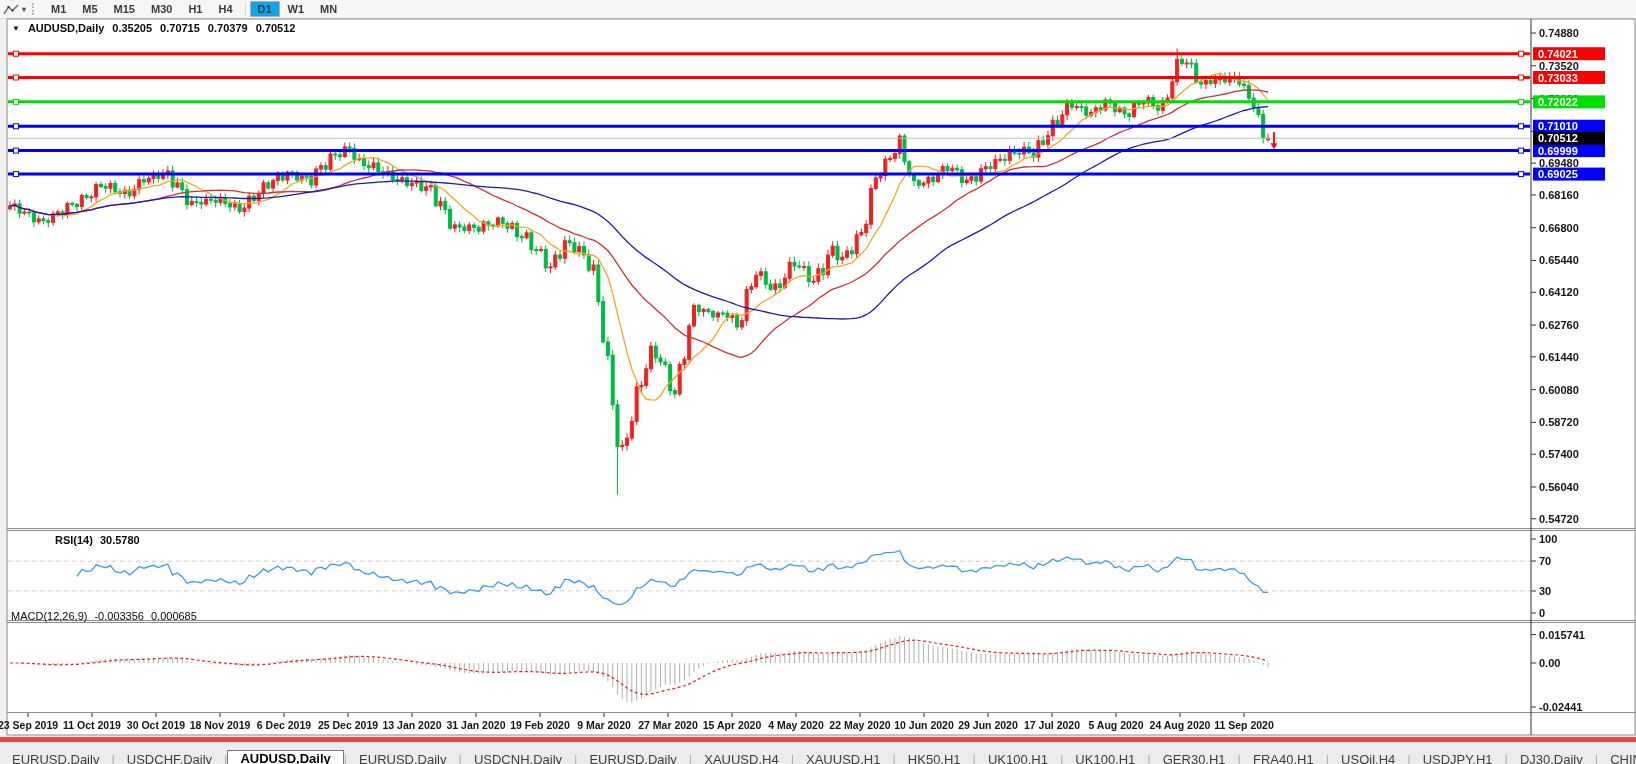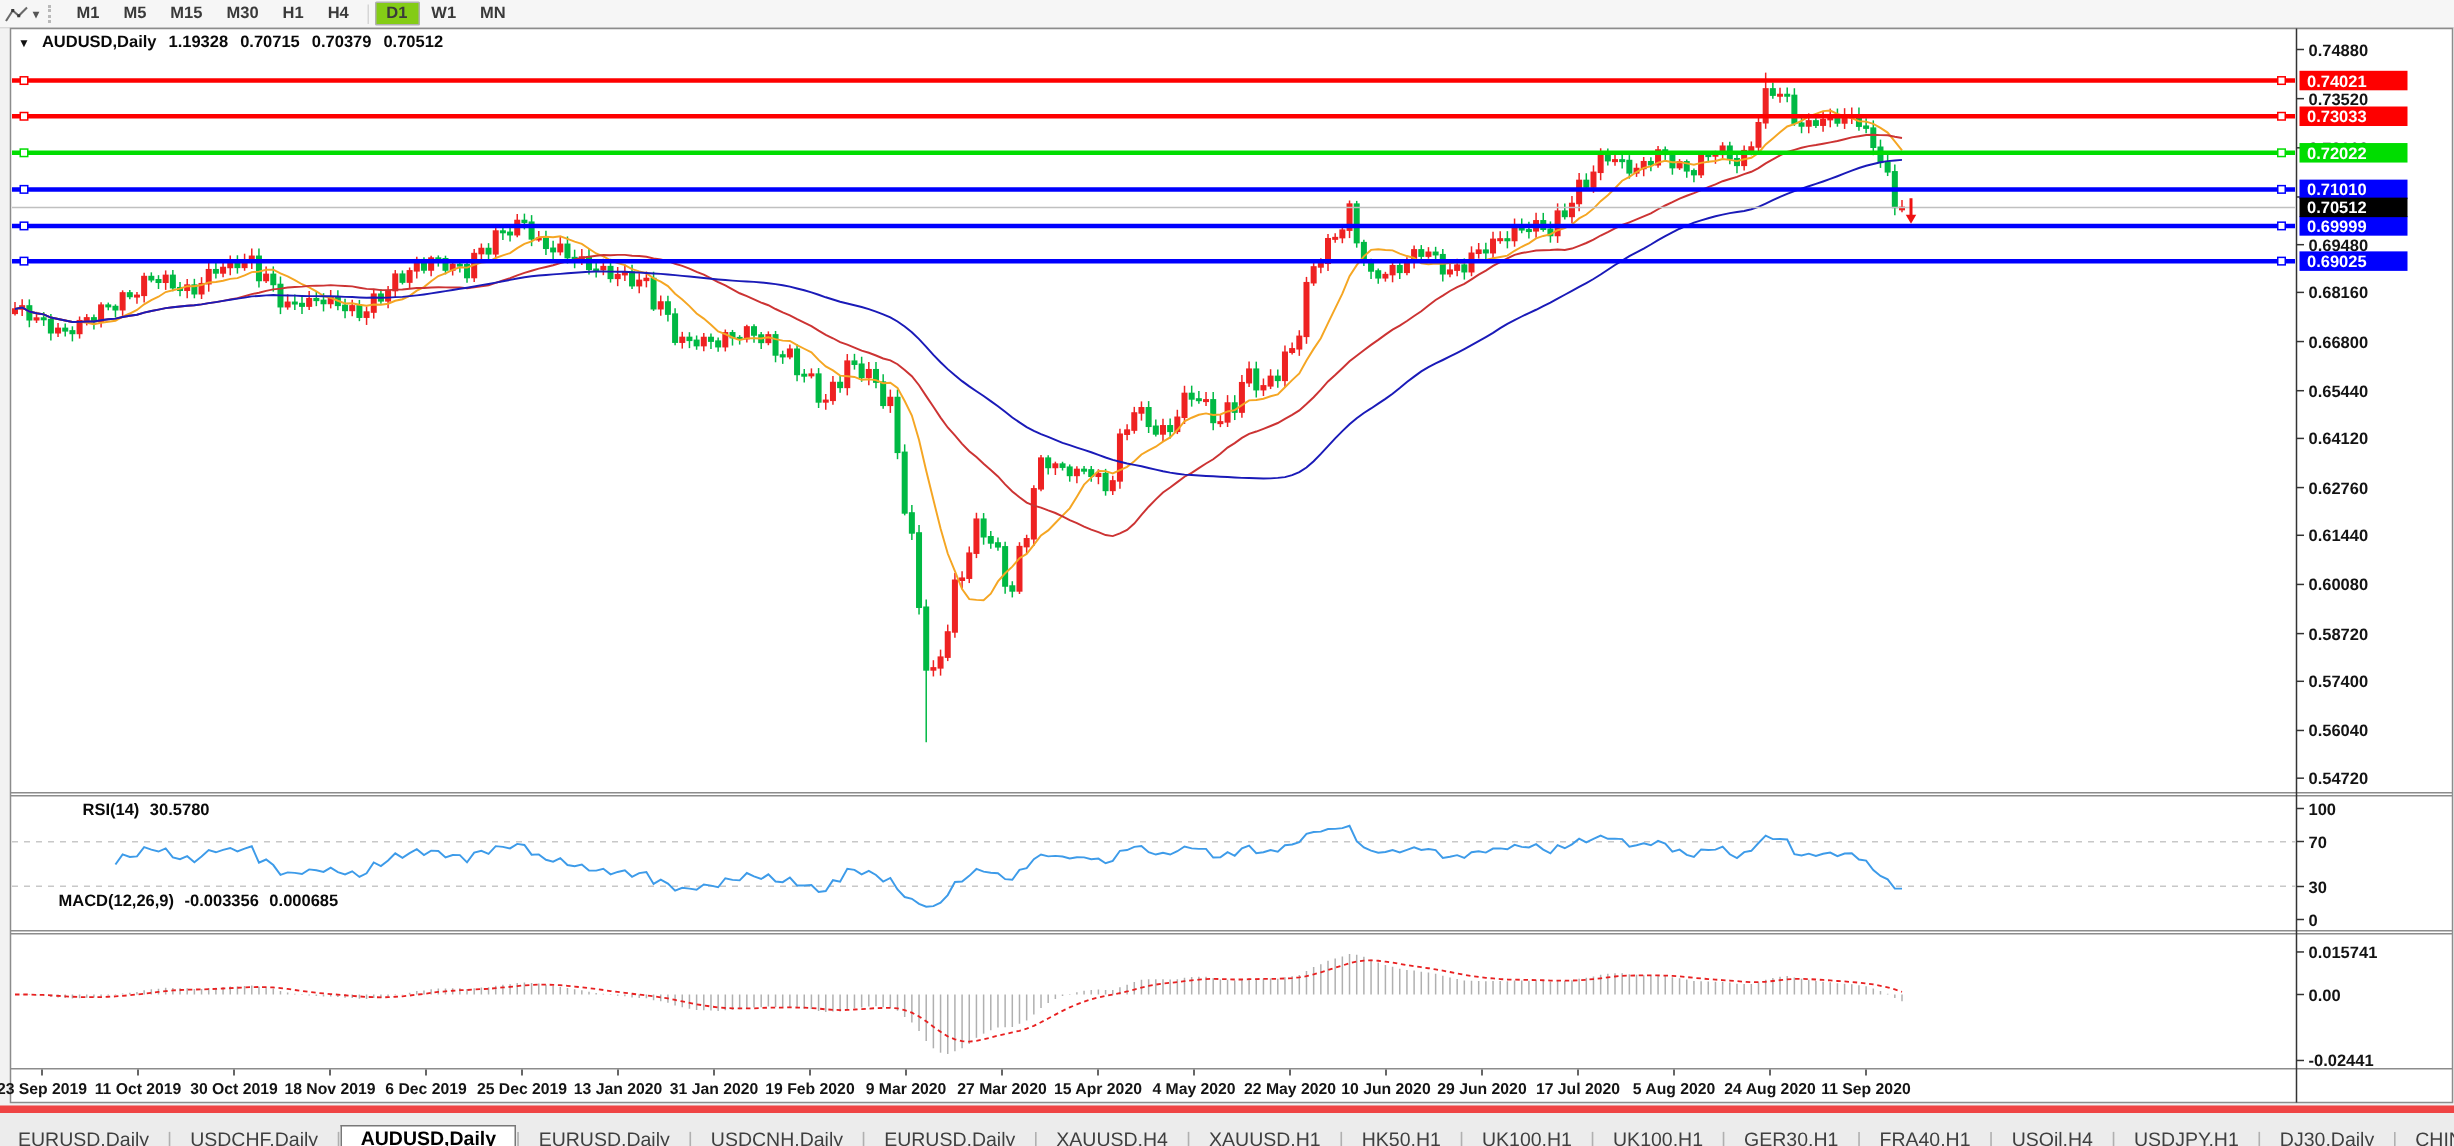--- a/index.html
+++ b/index.html
@@ -6,30 +6,30 @@
   #app{position:relative;width:1636px;height:764px;background:#f2f2f2;overflow:hidden;
        font-family:"Liberation Sans",sans-serif;-webkit-font-smoothing:antialiased;}
   
   #toolbar{position:absolute;top:0;left:0;right:0;height:18px;background:#f6f6f6;
            border-bottom:1px solid #d9d9d9;display:flex;align-items:center;font-size:11px;
            font-weight:600;color:#3a3a3a;}
   .tb-icon{display:flex;align-items:center;margin-left:3px;cursor:default;}
   .tb-caret{font-size:8px;color:#555;margin-left:2px;}
   .grip{width:2px;height:12px;border-left:2px dotted #b9b9b9;margin:0 7px 0 6px;}
   .tf{padding:1px 7px;border:1px solid transparent;border-radius:1px;}
-  .tf.active{background:#84cc16;border:1px solid #b0b0b0;}
+  .tf.active{background:#0ea5e9;border:1px solid #b0b0b0;}
   .tbsep{width:1px;height:13px;background:#d6d6d6;margin:0 4px;}
   
   .ovl{position:absolute;z-index:5;display:flex;align-items:center;white-space:nowrap;color:#0a0a0a;}
   #chart-title{top:22px;left:12px;font-size:11px;font-weight:700;}
   #chart-title .num{margin-left:8px;}
   #chart-title .sym{margin-left:8px;}
   .collapse{font-size:8px;color:#111;}
   #rsi-label{top:534px;left:11px;font-size:11px;font-weight:600;margin-left:44px;}
-  #macd-label{top:595px;left:11px;font-size:11px;font-weight:700;margin-left:28px;}
+  #macd-label{top:610px;left:11px;font-size:11px;font-weight:400;}
   #rsi-label .num,#macd-label .num{margin-left:7px;}
   
   svg text{font-family:"Liberation Sans",sans-serif;}
   .t-ax{font-size:11px;font-weight:700;fill:#141414;}
   .t-date{font-size:10.5px;font-weight:700;fill:#141414;}
   .t-tag{font-size:11px;font-weight:700;fill:#ffffff;}
   #chart-svg{position:absolute;top:0;left:0;z-index:1;}
   
   #tabbar{position:absolute;top:737px;left:0;width:1636px;height:25px;background:#ececec;
           border-top:5px solid #ef4444;display:flex;align-items:flex-end;font-size:13px;
@@ -1009,21 +1009,21 @@
       <text x="1538" y="178.08433734939757" class="t-tag">0.69025</text>
       <rect x="1533" y="131.7530120481929" width="72" height="13" fill="#000000"></rect>
       <text x="1538" y="142.2530120481929" class="t-tag">0.70512</text>
       <line x1="1274" y1="132.1566265060241" x2="1274" y2="144.1566265060241" stroke="#ee1111" stroke-width="2"></line>
       <polygon points="1270.5,143.1566265060241 1277.5,143.1566265060241 1274,149.1566265060241" fill="#ee1111"></polygon>
     </svg>
 
   <div class="ovl" id="chart-title">
     <span class="collapse">▼</span>
     <span class="sym">AUDUSD,Daily</span>
-    <span class="num">1.19328</span>
+    <span class="num">0.35205</span>
     <span class="num">0.70715</span>
     <span class="num">0.70379</span>
     <span class="num">0.70512</span>
   </div>
 
   <div class="ovl" id="rsi-label">
     <span>RSI(14)</span>
     <span class="num">30.5780</span>
   </div>
 

